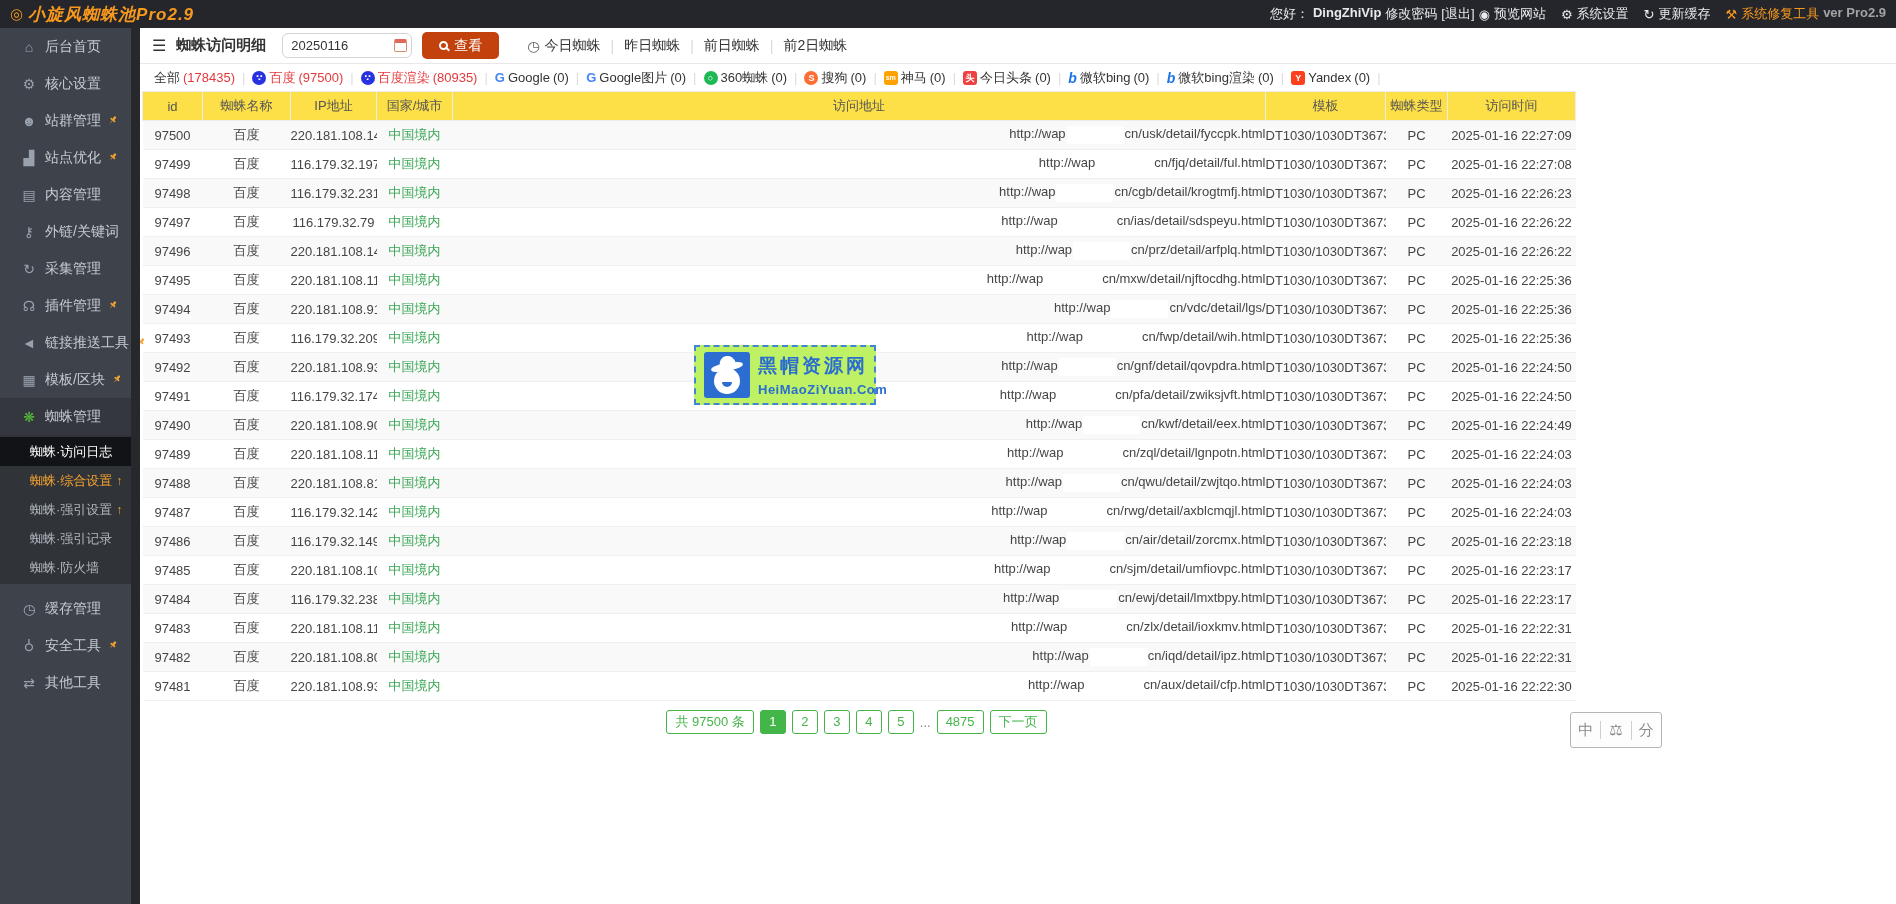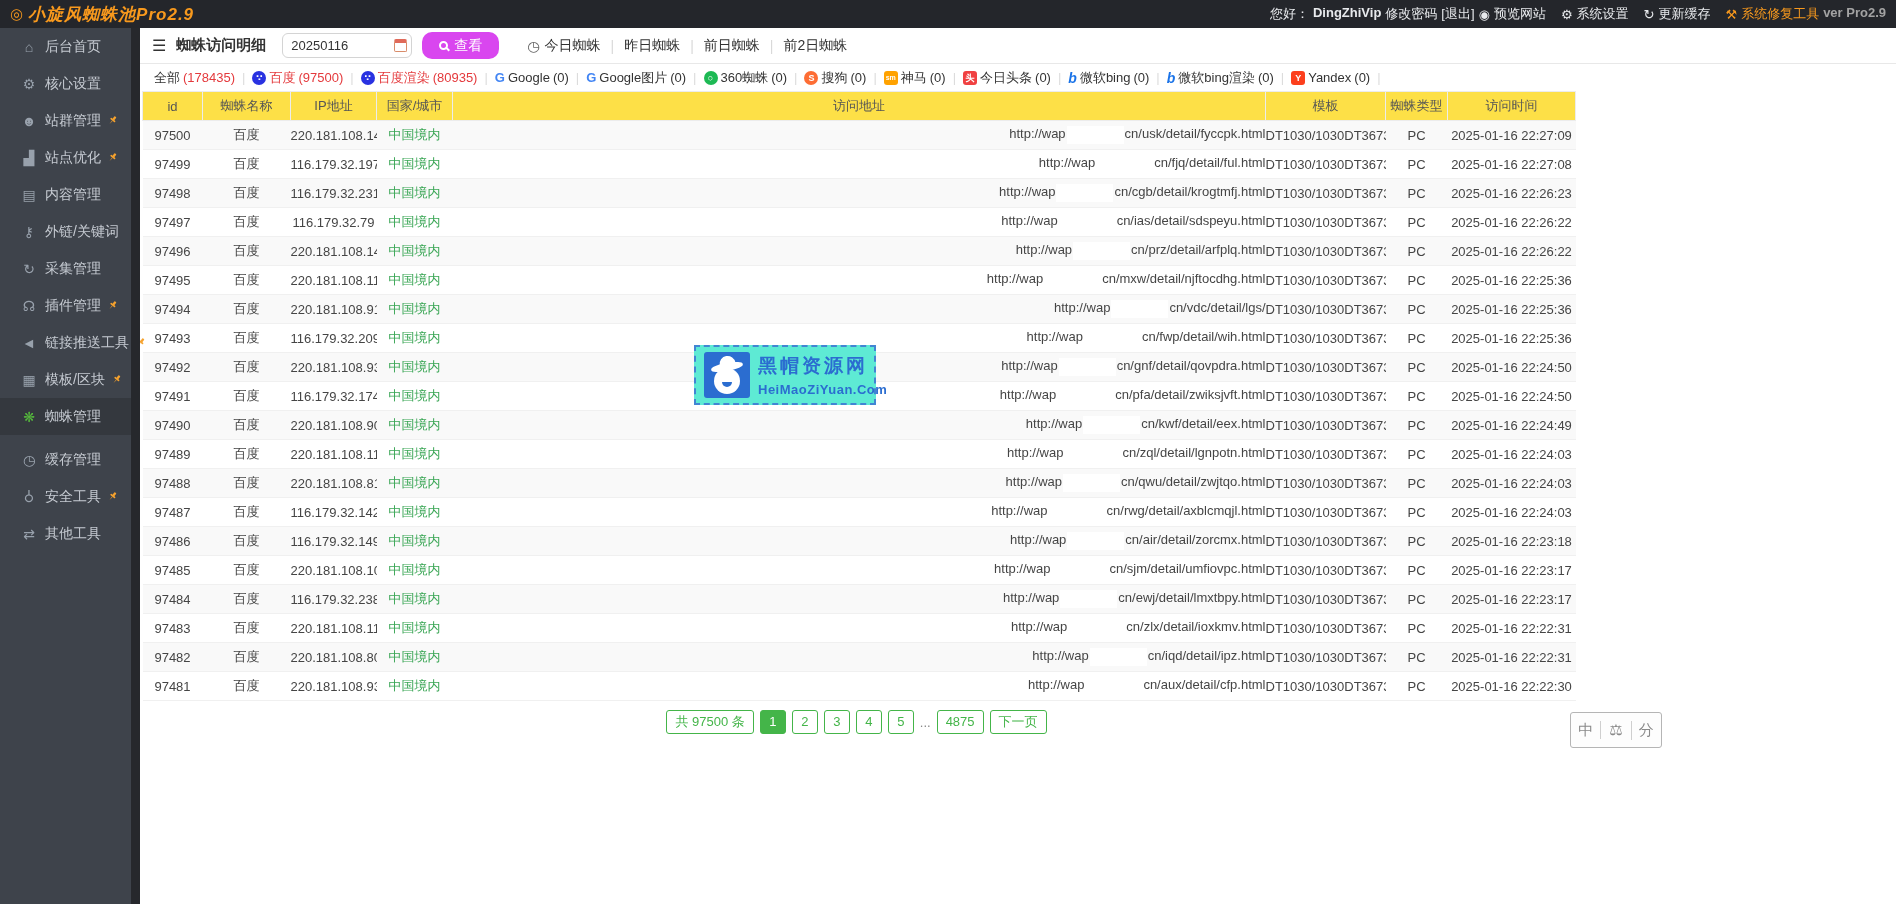--- a/index.html
+++ b/index.html
@@ -47,22 +47,22 @@
   .toolbar { height:36px; display:flex; align-items:center; gap:10px;
     padding-left:12px; border-bottom:1px solid #e8e8e8; }
   .list-ico { font-size:16px; color:#333; font-weight:bold; }
   .page-title { font-size:15px; font-weight:bold; color:#333; margin-right:6px; }
   .date-wrap { position:relative; }
   .date-input { width:130px; height:25px; border:1px solid #d4d4d4; border-radius:6px;
     padding:0 22px 0 8px; font-size:13px; color:#333; font-family:inherit; }
   .cal-ico { position:absolute; right:5px; top:6px; width:13px; height:13px;
     border:1px solid #d98c6a; border-top:4px solid #e06a5a; border-radius:2px;
     background:linear-gradient(#fff 0 0); }
-  .btn-view { display:inline-flex; align-items:center; gap:6px; background:#d946ef;
-    color:#fff; border:none; border-radius:10px; height:27px; padding:0 17px;
+  .btn-view { display:inline-flex; align-items:center; gap:6px; background:#c2410c;
+    color:#fff; border:none; border-radius:5px; height:27px; padding:0 17px;
     font-size:14px; cursor:pointer; font-family:inherit; }
   .mag { width:9px; height:9px; border:2px solid #fff; border-radius:50%;
     position:relative; display:inline-block; }
   .mag::after { content:''; position:absolute; width:5px; height:2px; background:#fff;
     transform:rotate(45deg); right:-4px; bottom:-2px; }
   .quick { display:flex; align-items:center; gap:0; margin-left:8px; font-size:14px; color:#333; }
   .q-link { cursor:pointer; display:flex; align-items:center; gap:5px; padding:0 10px; }
   .q-clock { color:#666; font-size:14px; }
   .q-sep { color:#d9d9d9; }
 
@@ -93,21 +93,21 @@
 
   .pagi { width:1433px; margin-top:9px; display:flex; justify-content:center;
     align-items:center; gap:6px; font-size:13px; }
   .pg-btn { min-width:26px; height:24px; line-height:22px; text-align:center;
     border:1px solid #44b549; border-radius:3px; color:#44b549; background:#fff;
     padding:0 8px; cursor:pointer; }
   .pg-btn.active { background:#44b549; color:#fff; cursor:default; }
   .pg-ellipsis { color:#888; }
 
   .watermark { position:absolute; left:554px; top:317px; width:182px; height:60px;
-    border:2px dashed #4285d3; background:#5eead4; display:flex; align-items:center;
+    border:2px dashed #4285d3; background:#bef264; display:flex; align-items:center;
     gap:8px; padding:0 8px; z-index:10; }
   .wm-logo { width:46px; height:46px; background:#2b6dd0; border-radius:3px;
     position:relative; flex:0 0 46px; overflow:hidden; }
   .wm-face { position:absolute; width:26px; height:26px; border-radius:50%;
     background:#fff; left:10px; top:16px; }
   .wm-mouth { position:absolute; width:10px; height:5px; border-radius:0 0 10px 10px;
     background:#2b6dd0; left:18px; top:30px; }
   .wm-hat { position:absolute; width:32px; height:8px; background:#fff;
     border-radius:45%; transform:rotate(-10deg); left:7px; top:11px; }
   .wm-crown { position:absolute; width:16px; height:9px; background:#fff;
@@ -231,20 +231,27 @@
             <rect x="6.3" y="1" width="3.4" height="5.5" rx="1"></rect>
             <rect x="3.6" y="6" width="8.8" height="2.4" rx="1.2"></rect>
             <path d="M7.5 8.4h1L8 14.8z"></path>
           </g>
         </svg>
       </div>
       <div class="side-item spider">
         <span class="sico">❋</span>
         <span>蜘蛛管理</span>
       </div>
+    </div>
+  <div class="submenu" id="side-sub">
+      <div class="sub-item active">蜘蛛·访问日志</div>
+      <div class="sub-item accent">蜘蛛·综合设置<span class="sub-arrow">↑</span></div>
+      <div class="sub-item">蜘蛛·强引设置<span class="sub-arrow">↑</span></div>
+      <div class="sub-item">蜘蛛·强引记录</div>
+      <div class="sub-item">蜘蛛·防火墙</div>
     </div>
   <div class="side-gap"></div>
   <div id="side-bottom">
       <div class="side-item">
         <span class="sico">◷</span>
         <span>缓存管理</span>
       </div>
       <div class="side-item">
         <span class="sico" style="transform: rotate(180deg);">⚲</span>
         <span>安全工具</span>

